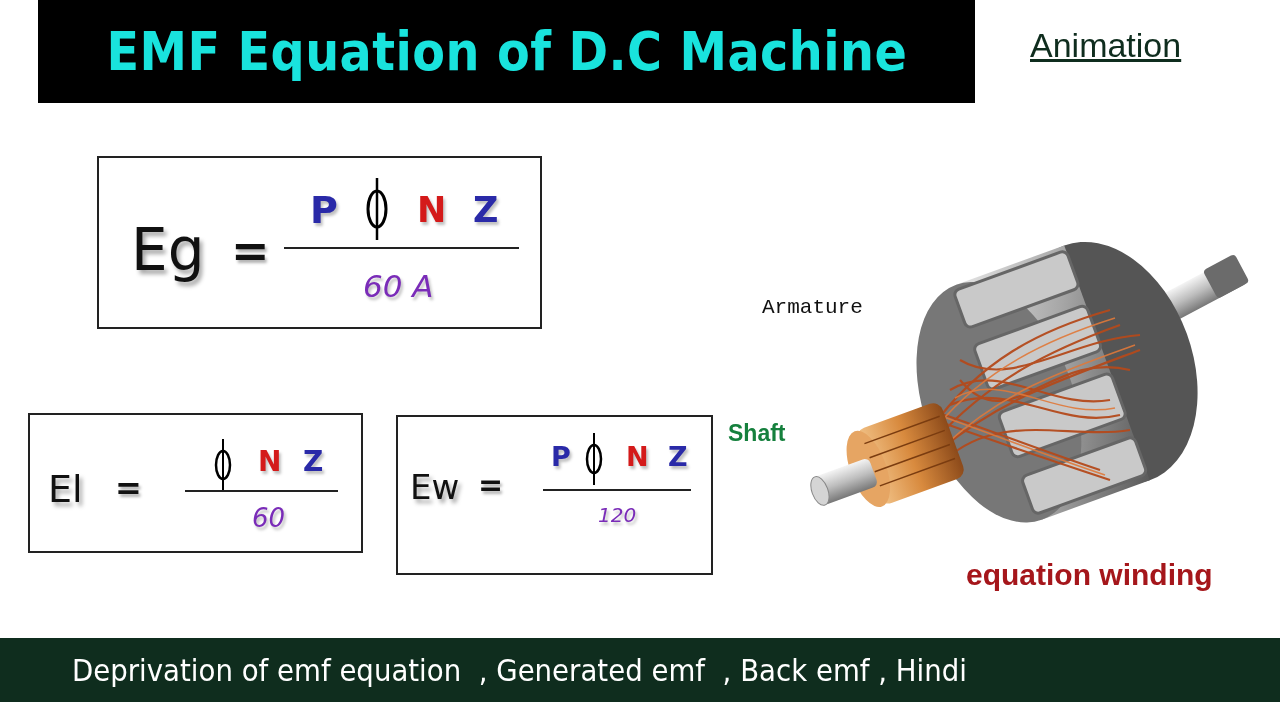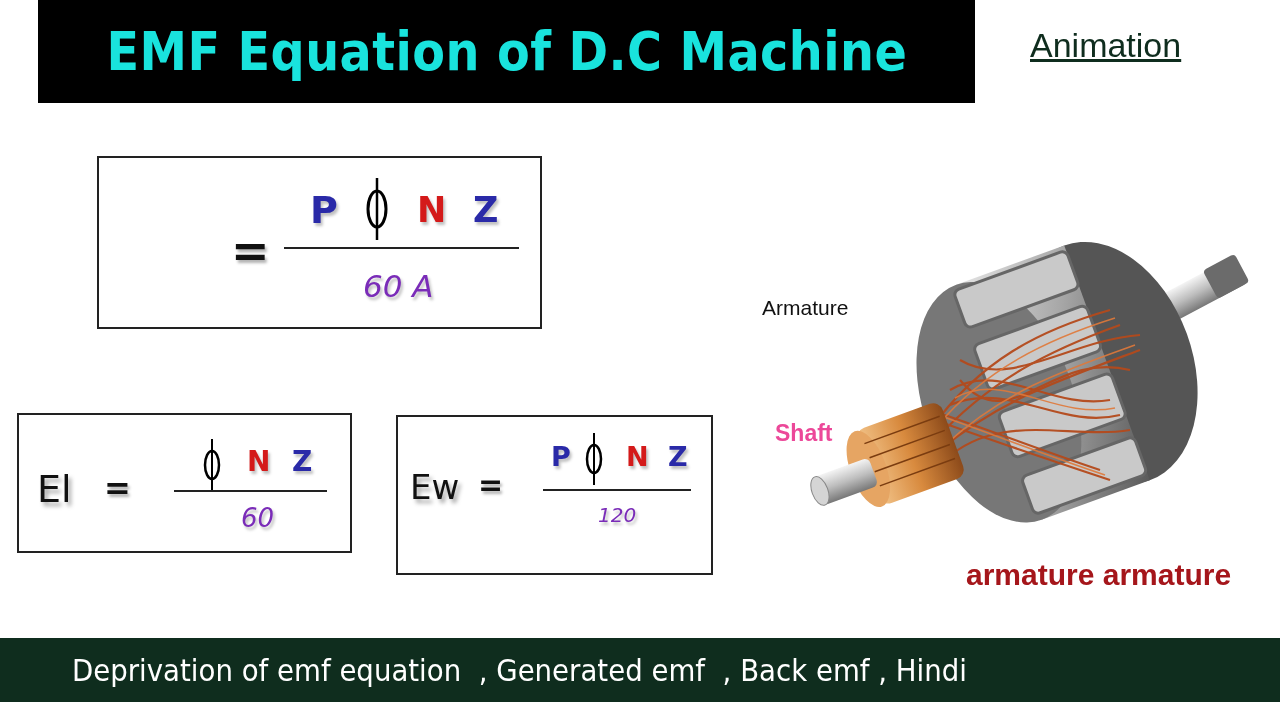--- a/index.html
+++ b/index.html
@@ -13,51 +13,52 @@
   .lhs { position:absolute; color:#111; text-shadow:3px 4px 4px rgba(0,0,0,0.35); font-family:"DejaVu Sans", sans-serif; }
   .eqsign { position:absolute; color:#111; font-weight:bold; text-shadow:2px 3px 3px rgba(0,0,0,0.3); }
   .frac-line { position:absolute; height:2px; background:#222; }
   .sym { position:absolute; font-weight:bold; font-family:"DejaVu Sans", sans-serif; text-shadow:2px 3px 3px rgba(0,0,0,0.25); }
   .sym.p, .sym.z { color:#2a2aa8; }
   .sym.n { color:#d41a1a; }
   .den { position:absolute; color:#7a2cb8; text-shadow:2px 3px 3px rgba(0,0,0,0.25); font-family:"DejaVu Sans", sans-serif;font-style:italic; }
   .phi { position:absolute; }
 
   .photo-label { position:absolute; font-family:"Liberation Sans", sans-serif; }
-  .lbl-armature { left:762px; top:296px; font-size:21px; color:#111; }
-  .lbl-shaft { left:775px; top:420px; font-size:23px; color:#ec4899; font-weight:bold; }
+  .lbl-armature { left:762px; top:296px; font-size:21px; color:#111;font-family:Liberation Mono, monospace; }
+  .lbl-shaft { left:728px; top:420px; font-size:23px; color:#15803d; font-weight:bold; }
   .lbl-winding { left:966px; top:558px; font-size:30px; color:#a5161b; font-weight:bold; }
 
   .armature-img { position:absolute; left:810px; top:240px; width:460px; height:300px; }
 
   .bottom-bar { position:absolute; left:0; top:638px; width:1280px; height:64px; background:#0f2d1e; display:flex; align-items:center;padding-left:32px; }
   .bottom-text { color:#fff; font-size:30px; font-family:"DejaVu Sans", sans-serif; margin-left:40px; transform:scaleX(0.92); transform-origin:left center; white-space:pre; }
 </style>
 </head>
 <body>
 
 <div class="title-bar">
   <span class="title-text">EMF Equation of D.C Machine</span>
 </div>
 <div class="anim-label">Animation</div>
 
 <div class="eq-box" style="left:97px;top:156px;width:445px;height:173px;">
+  <span class="lhs" style="left:32px;top:58px;font-size:58px;">Eg</span>
   <span class="eqsign" style="left:132px;top:66px;font-size:46px;">=</span>
   <span class="sym p" style="left:211px;top:30px;font-size:38px;">P</span>
   <svg class="phi" style="left:265px;top:18px;" width="26" height="66" viewBox="0 0 26 66">
     <ellipse cx="13" cy="33" rx="9" ry="18" fill="none" stroke="#000" stroke-width="3"></ellipse>
     <line x1="13" y1="2" x2="13" y2="64" stroke="#000" stroke-width="2.5"></line>
   </svg>
   <span class="sym n" style="left:318px;top:32px;font-size:35px;">N</span>
   <span class="sym z" style="left:374px;top:32px;font-size:35px;">Z</span>
   <div class="frac-line" style="left:185px;top:89px;width:235px;"></div>
   <span class="den" style="left:264px;top:110px;font-size:31px;">60 A</span>
 </div>
 
-<div class="eq-box" style="left:17px;top:413px;width:335px;height:140px;">
+<div class="eq-box" style="left:28px;top:413px;width:335px;height:140px;">
   <span class="lhs" style="left:18px;top:52px;font-size:38px;">El</span>
   <span class="eqsign" style="left:85px;top:54px;font-size:32px;">=</span>
   <svg class="phi" style="left:183px;top:22px;" width="20" height="56" viewBox="0 0 20 56">
     <ellipse cx="10" cy="28" rx="7" ry="14" fill="none" stroke="#000" stroke-width="2.5"></ellipse>
     <line x1="10" y1="2" x2="10" y2="54" stroke="#000" stroke-width="2"></line>
   </svg>
   <span class="sym n" style="left:228px;top:30px;font-size:28px;">N</span>
   <span class="sym z" style="left:273px;top:30px;font-size:28px;">Z</span>
   <div class="frac-line" style="left:155px;top:75px;width:153px;"></div>
   <span class="den" style="left:214px;top:88px;font-size:26px;margin-left:8px;">60</span>
@@ -144,17 +145,17 @@
   </g>
 
   <g transform="rotate(-20 40 240)">
     <rect x="5" y="225" width="60" height="30" rx="6" fill="url(#shaftg)"></rect>
     <ellipse cx="8" cy="240" rx="8" ry="15" fill="#d5d5d5" stroke="#888"></ellipse>
   </g>
 </svg>
 
 <div class="photo-label lbl-armature">Armature</div>
 <div class="photo-label lbl-shaft">Shaft</div>
-<div class="photo-label lbl-winding">armature armature</div>
+<div class="photo-label lbl-winding">equation winding</div>
 
 <div class="bottom-bar">
   <span class="bottom-text">Deprivation of emf equation  , Generated emf  , Back emf , Hindi</span>
 </div>
 
 </body></html>

